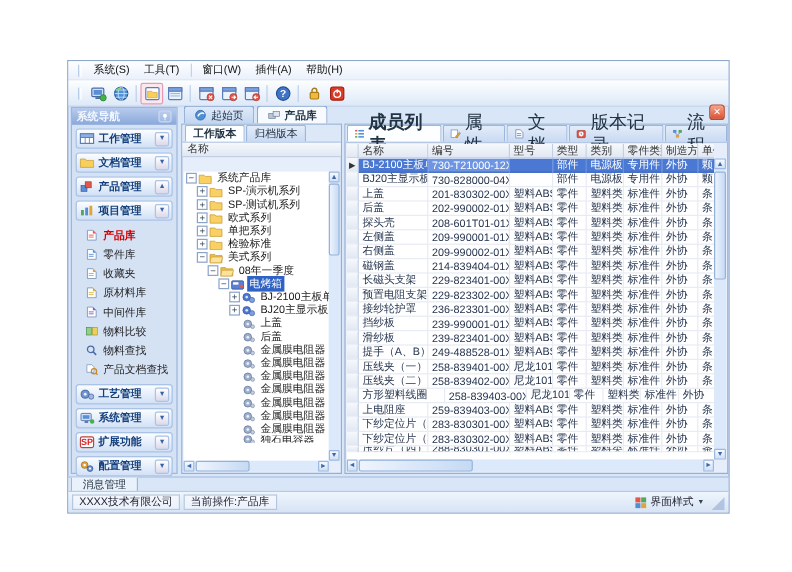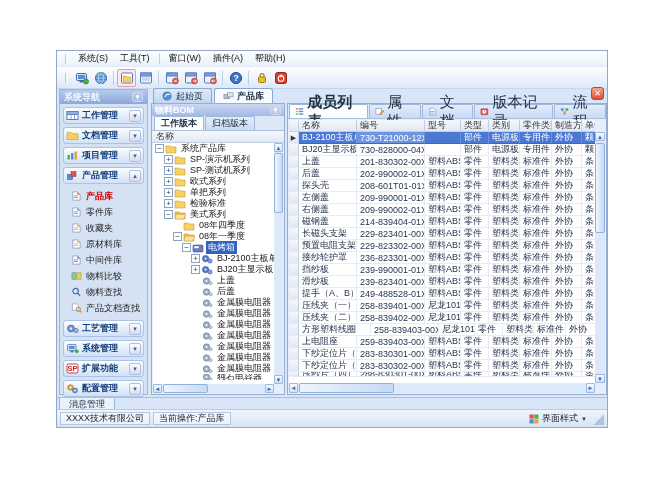--- a/index.html
+++ b/index.html
@@ -262,37 +262,37 @@
               <svg viewBox="0 0 13 11" xmlns="http://www.w3.org/2000/svg">
                 <path d="M1 2.5h4l1 1.2h6V9.5H1z" fill="#f7cf5a" stroke="#c89b32" stroke-width=".6"></path>
               </svg>
             </span>
             <span class="lbl">文档管理</span>
             <span class="chev">▾</span>
           </div>
           <div class="sb-group-btn">
             <span class="icon">
               <svg viewBox="0 0 13 11" xmlns="http://www.w3.org/2000/svg">
+                <rect x="1.5" y="4.5" width="5" height="5" fill="#5b8dd9" stroke="#33508f" stroke-width=".5"></rect>
+                <rect x="5" y="1.5" width="5" height="5" fill="#e2574c" stroke="#8f2c24" stroke-width=".5"></rect>
+              </svg>
+            </span>
+            <span class="lbl">产品管理</span>
+            <span class="chev">▴</span>
+          </div>
+          <div class="sb-group-btn">
+            <span class="icon">
+              <svg viewBox="0 0 13 11" xmlns="http://www.w3.org/2000/svg">
                 <rect x="1.5" y="5" width="2.4" height="4.5" fill="#54a85c"></rect>
                 <rect x="5" y="3" width="2.4" height="6.5" fill="#4f8fd6"></rect>
                 <rect x="8.5" y="1.5" width="2.4" height="8" fill="#e2a23c"></rect>
               </svg>
             </span>
             <span class="lbl">项目管理</span>
             <span class="chev">▾</span>
-          </div>
-          <div class="sb-group-btn">
-            <span class="icon">
-              <svg viewBox="0 0 13 11" xmlns="http://www.w3.org/2000/svg">
-                <rect x="1.5" y="4.5" width="5" height="5" fill="#5b8dd9" stroke="#33508f" stroke-width=".5"></rect>
-                <rect x="5" y="1.5" width="5" height="5" fill="#e2574c" stroke="#8f2c24" stroke-width=".5"></rect>
-              </svg>
-            </span>
-            <span class="lbl">产品管理</span>
-            <span class="chev">▴</span>
           </div>
           <div class="sb-items">
             <div class="sb-item selected">
               <span class="icon">
                 <svg viewBox="0 0 12 11" xmlns="http://www.w3.org/2000/svg">
                   <path d="M2 1h5l3 3v6H2z" fill="#fff" stroke="#6d87b4" stroke-width=".7"></path>
                   <path d="M7 1l3 3H7z" fill="#e2574c"></path>
                   <rect x="3.2" y="5" width="4.5" height=".8" fill="#e2574c"></rect>
                   <rect x="3.2" y="6.8" width="4.5" height=".8" fill="#e2574c"></rect>
                 </svg>
@@ -436,31 +436,20 @@
               <rect x="1" y="4" width="6" height="4.5" fill="#b9c4d6" stroke="#6a7a94" stroke-width=".6"></rect>
               <rect x="5" y="2" width="6" height="4.5" fill="#dde5f0" stroke="#6a7a94" stroke-width=".6"></rect>
             </svg>
           </span>
           <span class="lbl">产品库</span>
         </div>
       </div>
     <div class="closebtn">✕</div>
 
     <div class="bom">
-      <div class="bom-header">
-        <span>物料BOM</span>
-        <span class="pinbtn">
-            <span class="icon">
-              <svg viewBox="0 0 8 8" xmlns="http://www.w3.org/2000/svg">
-                <circle cx="4" cy="2.8" r="1.8" fill="#fff"></circle>
-                <rect x="3.6" y="4.2" width=".8" height="3" fill="#fff"></rect>
-              </svg>
-            </span>
-          </span>
-      </div>
       <div class="vtabs">
           <div class="vtab active">工作版本</div>
           <div class="vtab">归档版本</div>
         </div>
       <div class="colhdr">名称</div>
       <div class="treebody">
           <div class="tnode" style="padding-left: 2px;">
             <span class="texp">−</span>
             <span class="icon ticon">
               <svg viewBox="0 0 12 10" xmlns="http://www.w3.org/2000/svg">
@@ -516,29 +505,20 @@
           </div>
           <div class="tnode" style="padding-left: 11px;">
             <span class="texp">−</span>
             <span class="icon ticon">
               <svg viewBox="0 0 12 10" xmlns="http://www.w3.org/2000/svg">
                 <path d="M1 2h4l1 1h5v6H1z" fill="#e9bd4a" stroke="#c89b32" stroke-width=".6"></path>
                 <path d="M2 4.2h9.6L10 9H1z" fill="#fde29a" stroke="#c89b32" stroke-width=".5"></path>
               </svg>
             </span>
             <span class="tlabel">美式系列</span>
-          </div>
-          <div class="tnode" style="padding-left: 20px;">
-            <span class="texp none"></span>
-            <span class="icon ticon">
-              <svg viewBox="0 0 12 10" xmlns="http://www.w3.org/2000/svg">
-                <path d="M1 2h4l1 1h5v6H1z" fill="#f8d063" stroke="#c89b32" stroke-width=".6"></path>
-              </svg>
-            </span>
-            <span class="tlabel">08年四季度</span>
           </div>
           <div class="tnode" style="padding-left: 20px;">
             <span class="texp">−</span>
             <span class="icon ticon">
               <svg viewBox="0 0 12 10" xmlns="http://www.w3.org/2000/svg">
                 <path d="M1 2h4l1 1h5v6H1z" fill="#e9bd4a" stroke="#c89b32" stroke-width=".6"></path>
                 <path d="M2 4.2h9.6L10 9H1z" fill="#fde29a" stroke="#c89b32" stroke-width=".5"></path>
               </svg>
             </span>
             <span class="tlabel">08年一季度</span>

